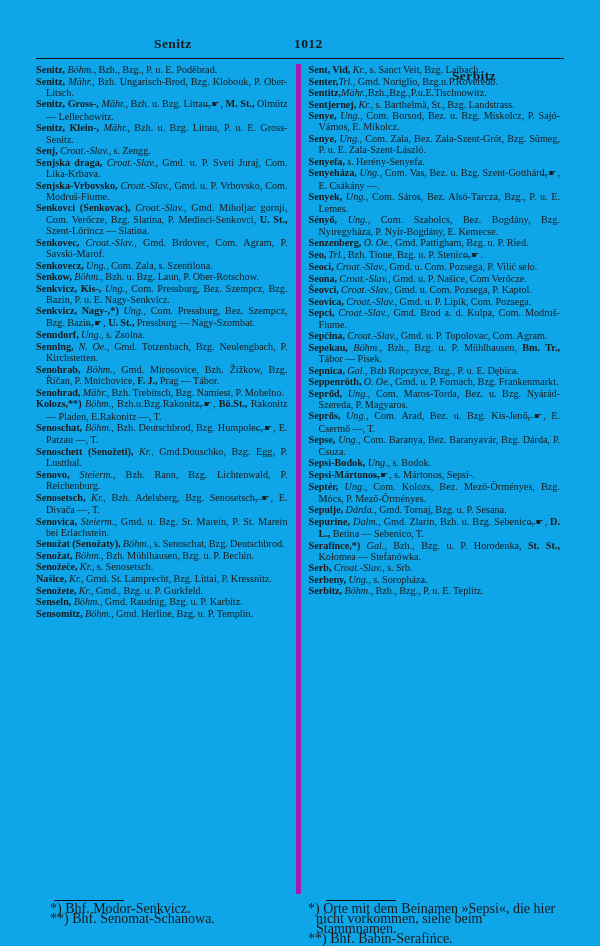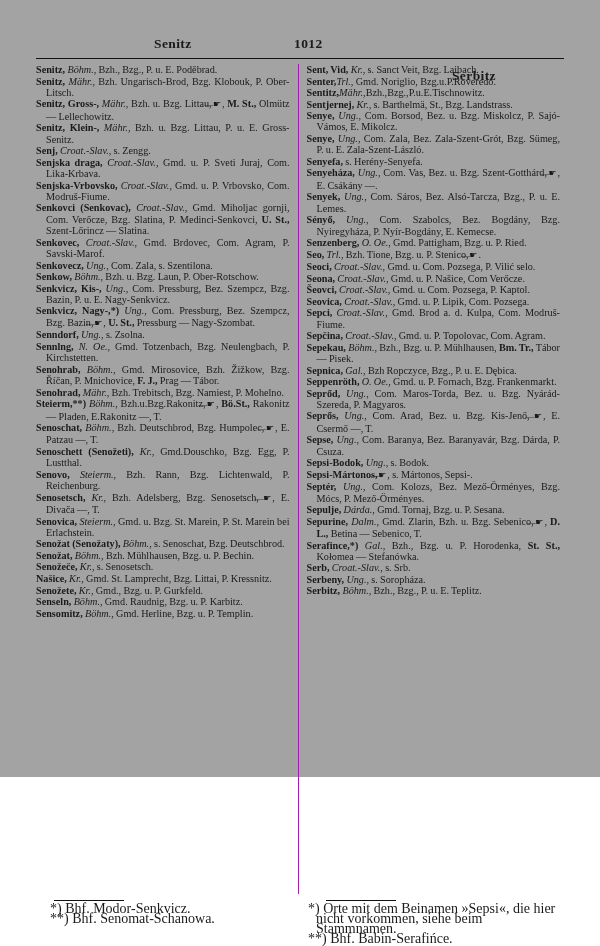--- a/index.html
+++ b/index.html
@@ -11,22 +11,22 @@
     width: 600px;
     height: 946px;
     font-family: "Liberation Serif", serif;
     color: #1a1a1a;
     position: relative;
     overflow: hidden;
   }
   .page {
     position: absolute;
     left: 0; top: 0;
-    width: 600px; height: 777px;
-    background: #a3a3a3;
+    width: 600px; height: 946px;
+    background: #0ea5e9;
   }
   .header {
     position: absolute;
     left: 34px; top: 36px;
     width: 532px;
     height: 22px;
     font-size: 13.5px;
     font-weight: bold;
     letter-spacing: 0.4px;
   }
@@ -54,21 +54,21 @@
     width: 528px;
     height: 830px;
     display: flex;
     gap: 0px;
   }
   .col {
     width: 258px;
     position: relative;
     padding-right: 4px;
   }
-  .col.left { border-right: 1px solid #a21caf; padding-right: 8px; }
+  .col.left { border-right: 5px solid #a21caf; padding-right: 8px; }
   .col.right { padding-left: 8px; }
   .entry {
     font-size: 10.2px;
     line-height: 11.35px;
     text-indent: -10px;
     padding-left: 10px;
     margin: 0 0 0.2px 0;
     text-align: justify;
     word-spacing: -0.3px;
   }
@@ -130,21 +130,21 @@
         <p class="entry"><span class="hw">Senkovci (Senkovac),</span> <span class="it">Croat.-Slav.</span>, Gmd. Miholjac gornji, Com. Verőcze, Bzg. Slatina, P. Medinci-Senkovci, <span class="hw">U. St.,</span> Szent-Lőrincz — Slatina.</p>
         <p class="entry"><span class="hw">Senkovec,</span> <span class="it">Croat.-Slav.</span>, Gmd. Brdovec, Com. Agram, P. Savski-Marof.</p>
         <p class="entry"><span class="hw">Senkovecz,</span> <span class="it">Ung.</span>, Com. Zala, s. Szentilona.</p>
         <p class="entry"><span class="hw">Senkow,</span> <span class="it">Böhm.</span>, Bzh. u. Bzg. Laun, P. Ober-Rotschow.</p>
         <p class="entry"><span class="hw">Senkvicz, Kis-,</span> <span class="it">Ung.</span>, Com. Pressburg, Bez. Szempcz, Bzg. Bazin, P. u. E. Nagy-Senkvicz.</p>
         <p class="entry"><span class="hw">Senkvicz, Nagy-,*)</span> <span class="it">Ung.</span>, Com. Pressburg, Bez. Szempcz, Bzg. Bazin, <span class="sym">—☛</span>, <span class="hw">U. St.,</span> Pressburg — Nagy-Szombat.</p>
         <p class="entry"><span class="hw">Senndorf,</span> <span class="it">Ung.</span>, s. Zsolna.</p>
         <p class="entry"><span class="hw">Sennlng,</span> <span class="it">N. Oe.</span>, Gmd. Totzenbach, Bzg. Neulengbach, P. Kirchstetten.</p>
         <p class="entry"><span class="hw">Senohrab,</span> <span class="it">Böhm.</span>, Gmd. Mirosovice, Bzh. Žižkow, Bzg. Říčan, P. Mnichovice, <span class="hw">F. J.,</span> Prag — Tábor.</p>
         <p class="entry"><span class="hw">Senohrad,</span> <span class="it">Mähr.</span>, Bzh. Trebitsch, Bzg. Namiest, P. Mohelno.</p>
-        <p class="entry"><span class="hw">Steierm,**)</span> <span class="it">Böhm.</span>, Bzh.u.Bzg.Rakonitz, <span class="sym">—☛</span>, <span class="hw">Bö.St.,</span> Rakonitz — Pladen, E.Rakonitz —, T.</p>
+        <p class="entry"><span class="hw">Kolozs,**)</span> <span class="it">Böhm.</span>, Bzh.u.Bzg.Rakonitz, <span class="sym">—☛</span>, <span class="hw">Bö.St.,</span> Rakonitz — Pladen, E.Rakonitz —, T.</p>
         <p class="entry"><span class="hw">Senoschat,</span> <span class="it">Böhm.</span>, Bzh. Deutschbrod, Bzg. Humpolec, <span class="sym">—☛</span>, E. Patzau —, T.</p>
         <p class="entry"><span class="hw">Senoschett (Senožeti),</span> <span class="it">Kr.</span>, Gmd.Douschko, Bzg. Egg, P. Lustthal.</p>
         <p class="entry"><span class="hw">Senovo,</span> <span class="it">Steierm.</span>, Bzh. Rann, Bzg. Lichtenwald, P. Reichenburg.</p>
         <p class="entry"><span class="hw">Senosetsch,</span> <span class="it">Kr.</span>, Bzh. Adelsberg, Bzg. Senosetsch, <span class="sym">—☛</span>, E. Divača —, T.</p>
         <p class="entry"><span class="hw">Senovica,</span> <span class="it">Steierm.</span>, Gmd. u. Bzg. St. Marein, P. St. Marein bei Erlachstein.</p>
         <p class="entry"><span class="hw">Senožat (Senožaty),</span> <span class="it">Böhm.</span>, s. Senoschat, Bzg. Deutschbrod.</p>
         <p class="entry"><span class="hw">Senožat,</span> <span class="it">Böhm.</span>, Bzh. Mühlhausen, Bzg. u. P. Bechin.</p>
         <p class="entry"><span class="hw">Senožeče,</span> <span class="it">Kr.</span>, s. Senosetsch.</p>
         <p class="entry"><span class="hw">Našice,</span> <span class="it">Kr.</span>, Gmd. St. Lamprecht, Bzg. Littai, P. Kressnitz.</p>
         <p class="entry"><span class="hw">Senožete,</span> <span class="it">Kr.</span>, Gmd., Bzg. u. P. Gurkfeld.</p>

